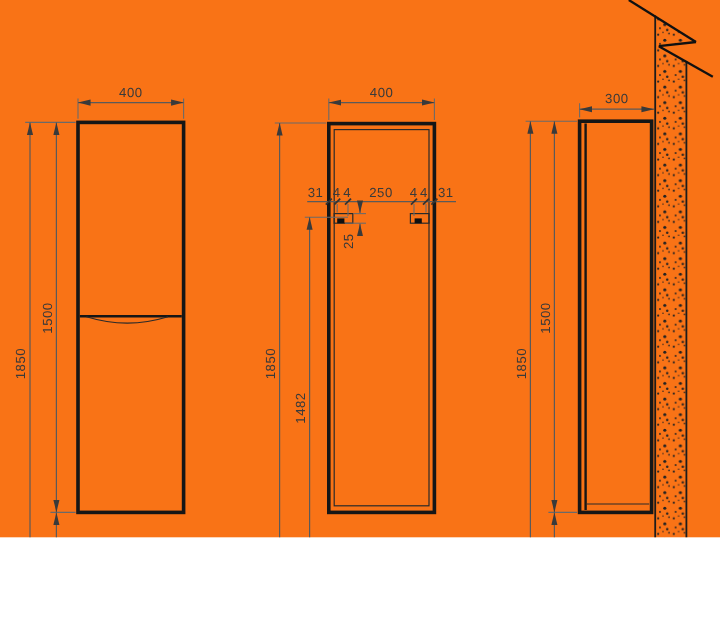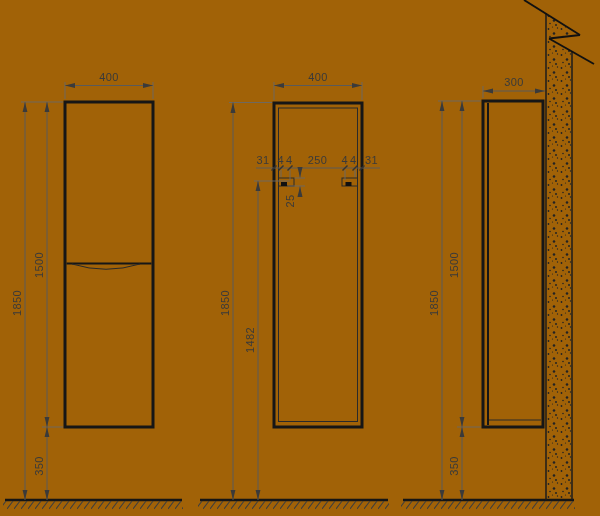--- a/index.html
+++ b/index.html
@@ -1,19 +1,19 @@
 <!DOCTYPE html>
 <html><head>
 <meta charset="utf-8">
 <style>
   html,body{margin:0;padding:0;background:#ffffff;}
   .canvas{
     position:relative;
-    width:600px;height:516px;
-    background:#a16207;
+    width:600px;height:448px;
+    background:#f97316;
     font-family:"Liberation Sans", sans-serif;
     overflow:hidden;
   }
   svg{display:block;}
   .outline{stroke:#161616;stroke-width:3;fill:none;}
   .outline2{stroke:#161616;stroke-width:2;fill:none;}
   .thin{stroke:#2a2a2a;stroke-width:1;fill:none;}
   .dim{stroke:#5a5a5a;stroke-width:1;fill:none;}
   .ext{stroke:#6a6a6a;stroke-width:0.9;fill:none;}
   .tick{stroke:#333;stroke-width:1.4;}

